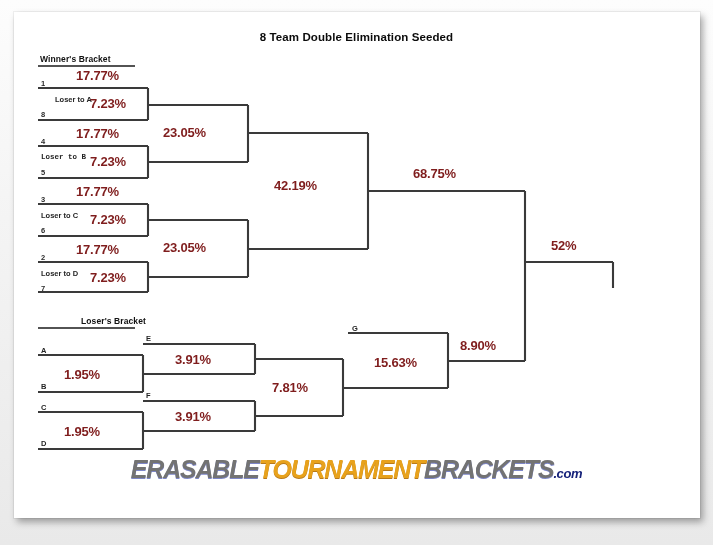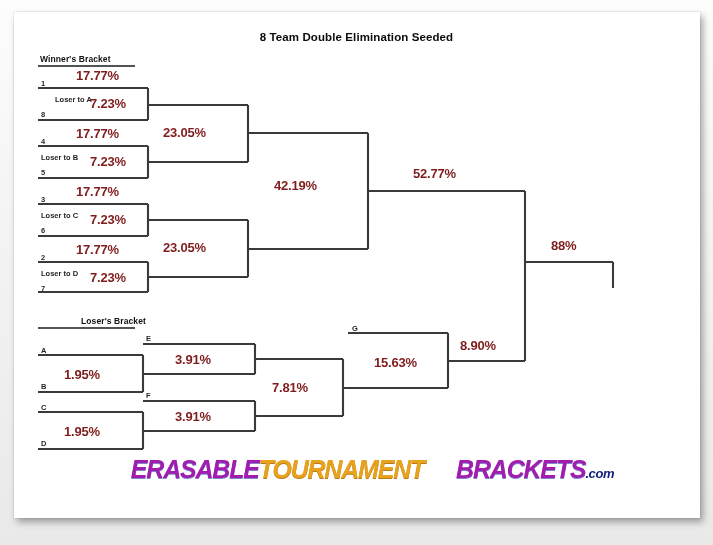--- a/index.html
+++ b/index.html
@@ -112,23 +112,22 @@
     pointer-events: none;
   }
   #logo .word {
     font-family: "Liberation Sans", sans-serif;
     font-weight: bold;
     font-style: italic;
     font-size: 25px;
     letter-spacing: -1.2px;
   }
   .w-blue {
-    color: #a21caf;
+    color: #737373;
     text-shadow: 0 1px 0 #7d86c8;
-    margin-left: 32px;
   }
   .w-gold {
     color: #e8a21c;
     text-shadow: 0 1px 0 #b8791a;
   }
   .w-dom {
     font-family: "Liberation Sans", sans-serif;
     font-weight: bold;
     font-style: italic;
     font-size: 13px;
@@ -248,42 +247,42 @@
     <div class="lbl section-head" style="left:40px; top:316px;margin-left:41px;">Loser's Bracket</div>
 
     <div class="lbl seed" style="left:41px; top:79px;">1</div>
     <div class="lbl pct" style="left:76px; top:68px;">17.77%</div>
     <div class="lbl slot" style="left:55px; top:95px;">Loser to A</div>
     <div class="lbl pct" style="left:90px; top:96px;">7.23%</div>
     <div class="lbl seed" style="left:41px; top:110px;">8</div>
 
     <div class="lbl seed" style="left:41px; top:137px;">4</div>
     <div class="lbl pct" style="left:76px; top:126px;">17.77%</div>
-    <div class="lbl slot" style="left:41px; top:153px;">Loser to B</div>
+    <div class="lbl slot" style="left:41px; top:153px;font-family:Liberation Mono, monospace;">Loser to B</div>
     <div class="lbl pct" style="left:90px; top:154px;">7.23%</div>
     <div class="lbl seed" style="left:41px; top:168px;">5</div>
 
     <div class="lbl seed" style="left:41px; top:195px;">3</div>
     <div class="lbl pct" style="left:76px; top:184px;">17.77%</div>
     <div class="lbl slot" style="left:41px; top:211px;">Loser to C</div>
     <div class="lbl pct" style="left:90px; top:212px;">7.23%</div>
     <div class="lbl seed" style="left:41px; top:226px;">6</div>
 
     <div class="lbl seed" style="left:41px; top:253px;">2</div>
     <div class="lbl pct" style="left:76px; top:242px;">17.77%</div>
     <div class="lbl slot" style="left:41px; top:269px;">Loser to D</div>
     <div class="lbl pct" style="left:90px; top:270px;">7.23%</div>
     <div class="lbl seed" style="left:41px; top:284px;">7</div>
 
     <div class="lbl pct" style="left:163px; top:125px;">23.05%</div>
     <div class="lbl pct" style="left:163px; top:240px;">23.05%</div>
 
     <div class="lbl pct" style="left:274px; top:178px;">42.19%</div>
 
-    <div class="lbl pct" style="left:413px; top:166px;">52.77%</div>
+    <div class="lbl pct" style="left:413px; top:166px;">68.75%</div>
 
     <div class="lbl slot" style="left:41px; top:346px;">A</div>
     <div class="lbl pct" style="left:64px; top:367px;">1.95%</div>
     <div class="lbl slot" style="left:41px; top:382px;">B</div>
 
     <div class="lbl slot" style="left:41px; top:403px;">C</div>
     <div class="lbl pct" style="left:64px; top:424px;">1.95%</div>
     <div class="lbl slot" style="left:41px; top:439px;">D</div>
 
     <div class="lbl slot" style="left:146px; top:334px;">E</div>
@@ -292,20 +291,20 @@
     <div class="lbl slot" style="left:146px; top:391px;">F</div>
     <div class="lbl pct" style="left:175px; top:409px;">3.91%</div>
 
     <div class="lbl pct" style="left:272px; top:380px;">7.81%</div>
 
     <div class="lbl slot" style="left:352px; top:324px;">G</div>
     <div class="lbl pct" style="left:374px; top:355px;">15.63%</div>
 
     <div class="lbl pct" style="left:460px; top:338px;">8.90%</div>
 
-    <div class="lbl pct" style="left:551px; top:238px;">88%</div>
+    <div class="lbl pct" style="left:551px; top:238px;">52%</div>
 
     <div id="logo">
       <span class="word w-blue">ERASABLE</span><span class="word w-gold">TOURNAMENT</span><span class="word w-blue">BRACKETS</span><span class="w-dom">.com</span>
     </div>
 
   </div>
 </div>
 
 </body></html>

